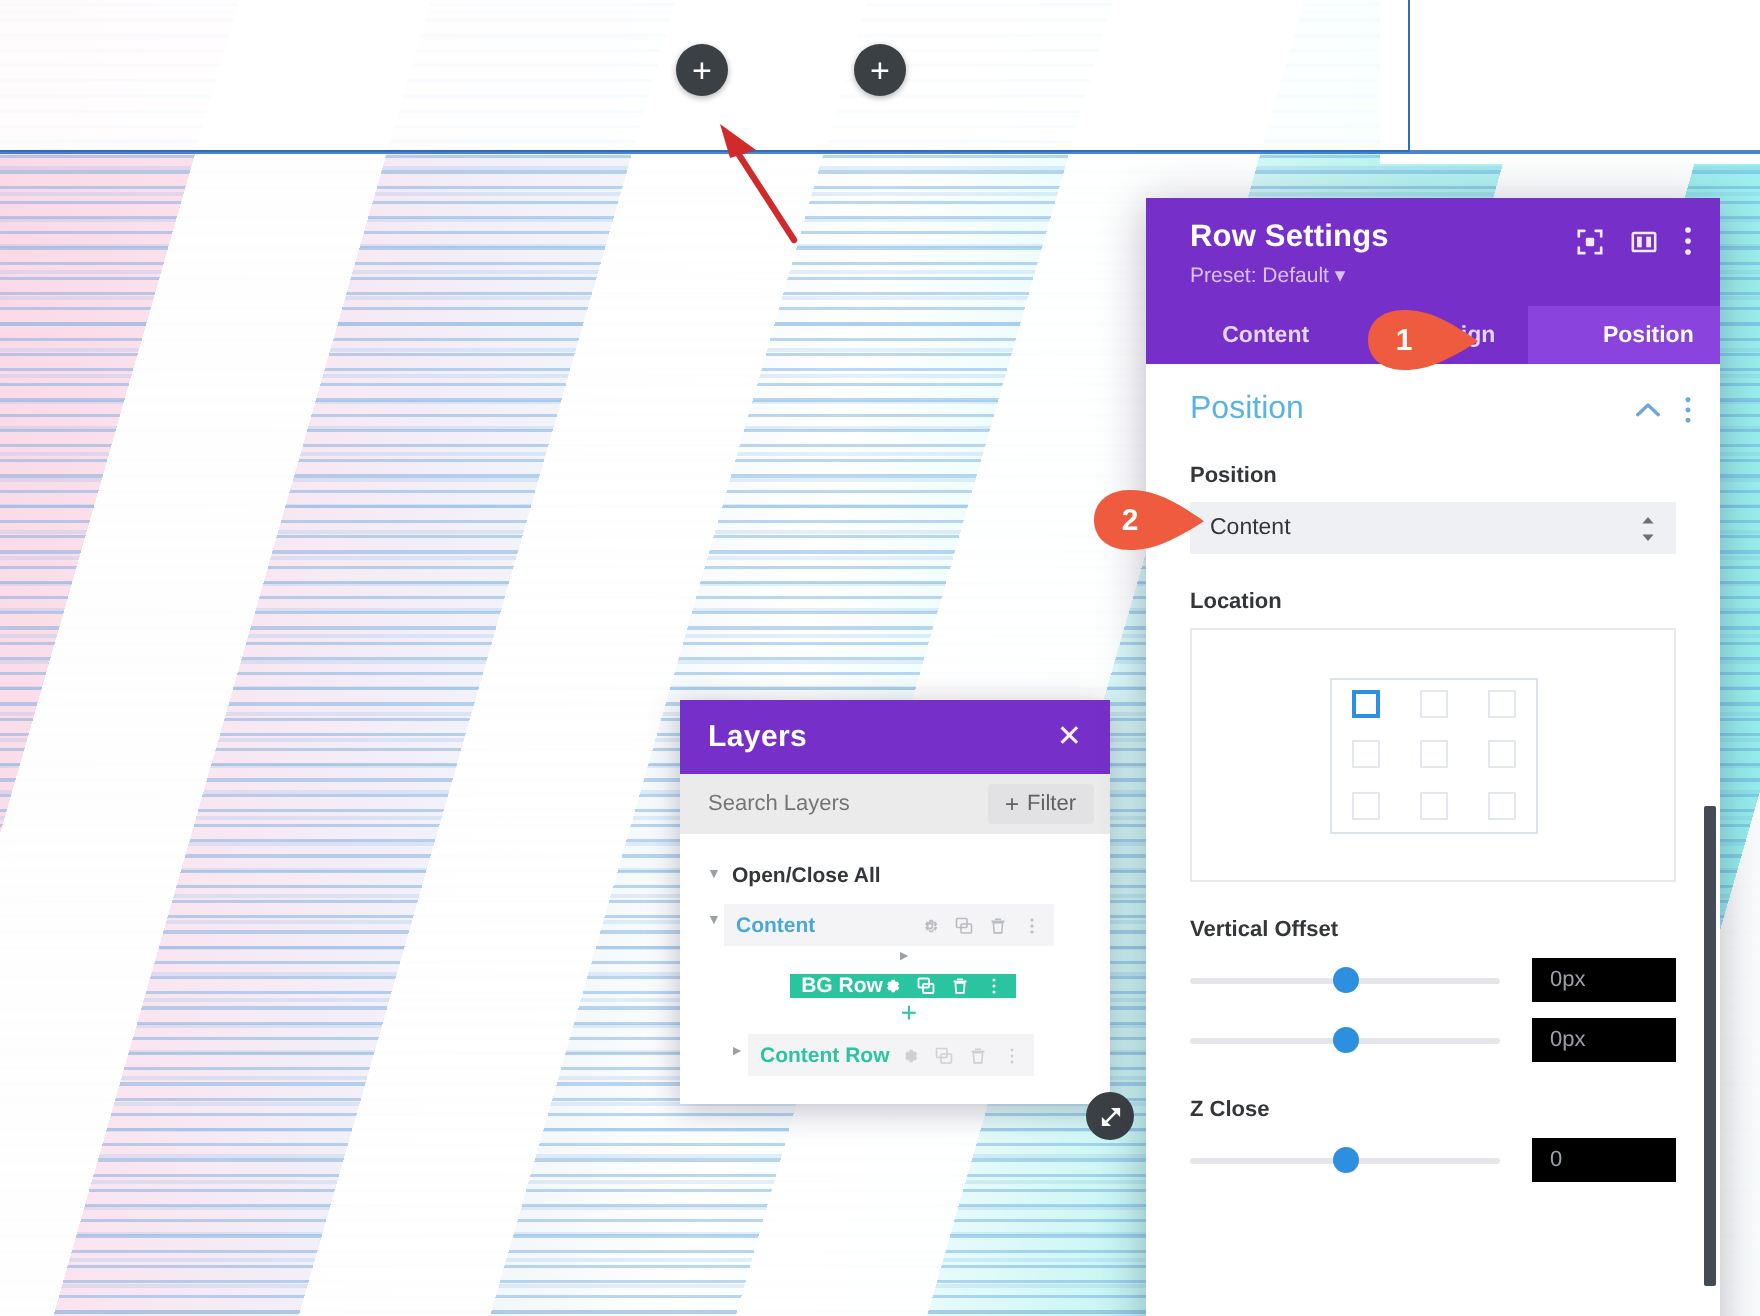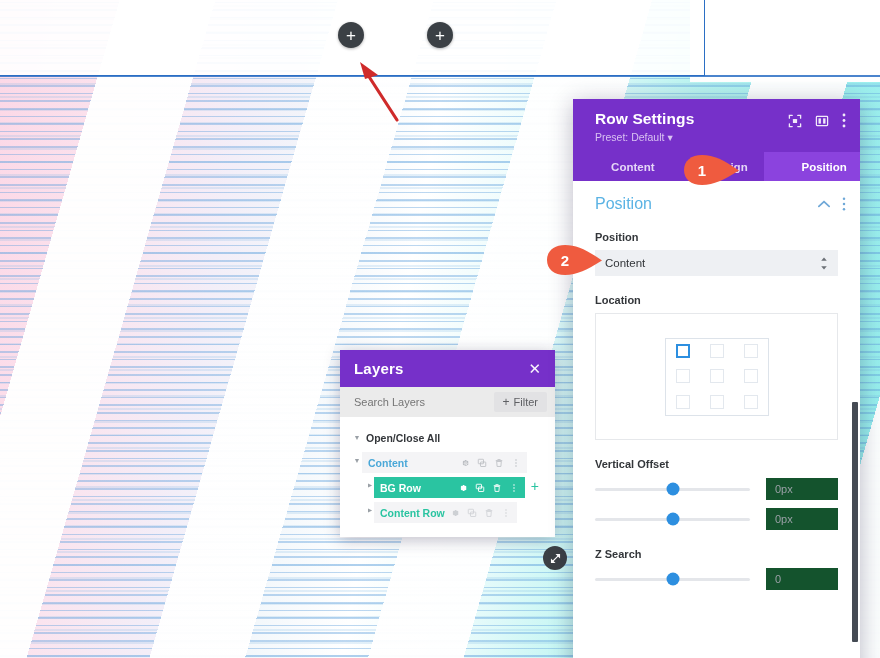--- a/index.html
+++ b/index.html
@@ -162,21 +162,21 @@
   .loc-cell{display:flex;align-items:center;justify-content:center;cursor:pointer;}
   .loc-sq{width:14px;height:14px;border:1.5px solid #e3e8ee;box-sizing:border-box;background:#fff;}
   .loc-cell.sel .loc-sq{border-color:#2d8fe0;border-width:2px;}
   .slider-row{display:flex;align-items:center;justify-content:space-between;margin-top:8px;}
   .track{position:relative;width:155px;height:3px;background:#e4e6ea;border-radius:2px;cursor:pointer;}
   .thumb{
     position:absolute;top:50%;width:13px;height:13px;border-radius:50%;background:#2d8fe0;
     transform:translate(-50%,-50%);cursor:grab;
   }
   .numbox{
-    width:72px;height:22px;background:#14532d;display:flex;align-items:center;
+    width:72px;height:22px;background:#000000;display:flex;align-items:center;
     padding-left:9px;font-size:11px;color:#9aa0a6;box-sizing:border-box;
   }
   .modal-foot{display:flex;height:31px;flex:0 0 31px;}
   .fbtn{flex:1;display:flex;align-items:center;justify-content:center;cursor:pointer;}
   .fbtn.cancel{background:#ec5f59;}
   .fbtn.undo{background:#8b43de;}
   .fbtn.redo{background:#2d8fe0;}
   .fbtn.save{background:#2ac4a1;}
 
   
@@ -261,21 +261,21 @@
               </svg>
             <svg class="li" viewBox="0 0 20 20">
                 <circle cx="10" cy="4" r="1.55" fill="#8a8f96"></circle>
                 <circle cx="10" cy="10" r="1.55" fill="#8a8f96"></circle>
                 <circle cx="10" cy="16" r="1.55" fill="#8a8f96"></circle>
               </svg>
           </span>
         </div>
       </div>
 
-      <div style="display:flex;align-items:center;padding-left:24px;">
+      <div style="display:flex;align-items:center;padding-left:24px;flex-direction:column;">
         <span class="caret right">▼</span>
         <div class="layer-row active" style="flex:1;">
           <span class="layer-label">BG Row</span>
           <span class="layer-icons">
             <svg class="li" viewBox="0 0 20 20">
                 <path fill="#ffffff" d="M10 6.6a3.4 3.4 0 100 6.8 3.4 3.4 0 000-6.8zm0 5.1a1.7 1.7 0 110-3.4 1.7 1.7 0 010 3.4z"></path>
                 <path fill="#ffffff" d="M17.3 11.5l-1.2-.7a6.4 6.4 0 000-1.6l1.2-.7-1.7-3-1.3.6a6.4 6.4 0 00-1.4-.8V3.8h-3.4v1.5c-.5.2-1 .5-1.4.8l-1.3-.6-1.7 3 1.2.7a6.4 6.4 0 000 1.6l-1.2.7 1.7 3 1.3-.6c.4.3.9.6 1.4.8v1.5h3.4v-1.5c.5-.2 1-.5 1.4-.8l1.3.6 1.7-3z"></path>
               </svg>
             <svg class="li" viewBox="0 0 20 20">
                 <rect x="2.5" y="2.5" width="10.5" height="9" rx="1" fill="none" stroke="#ffffff" stroke-width="1.8"></rect>
@@ -440,21 +440,21 @@
       <div class="field">
         <div class="slider-row">
           <div class="track">
             <div class="thumb" style="left:50%"></div>
           </div>
           <div class="numbox">0px</div>
         </div>
       </div>
 
       <div class="field">
-        <div class="flabel">Z Search</div>
+        <div class="flabel">Z Close</div>
         <div class="slider-row">
           <div class="track">
             <div class="thumb" style="left:50%"></div>
           </div>
           <div class="numbox">0</div>
         </div>
       </div>
 
       <div class="mscroll"></div>
     </div>

